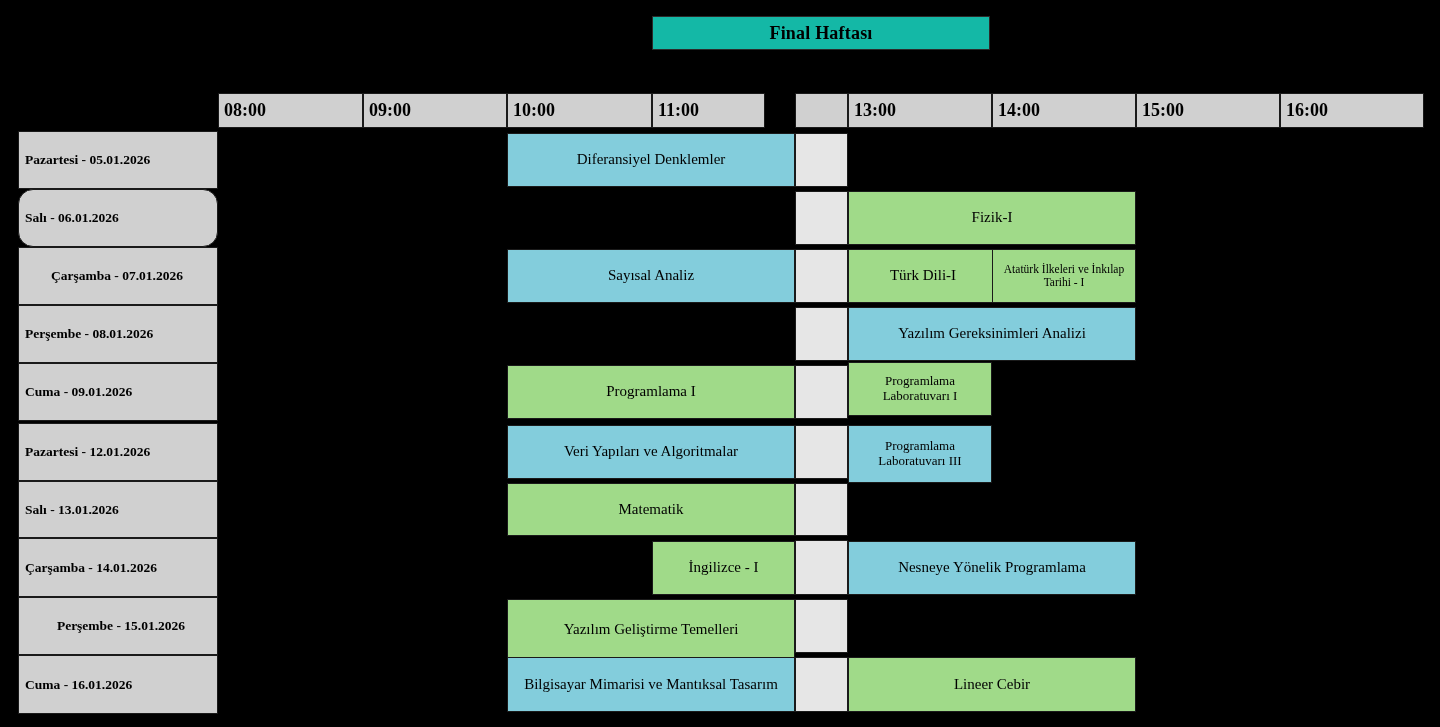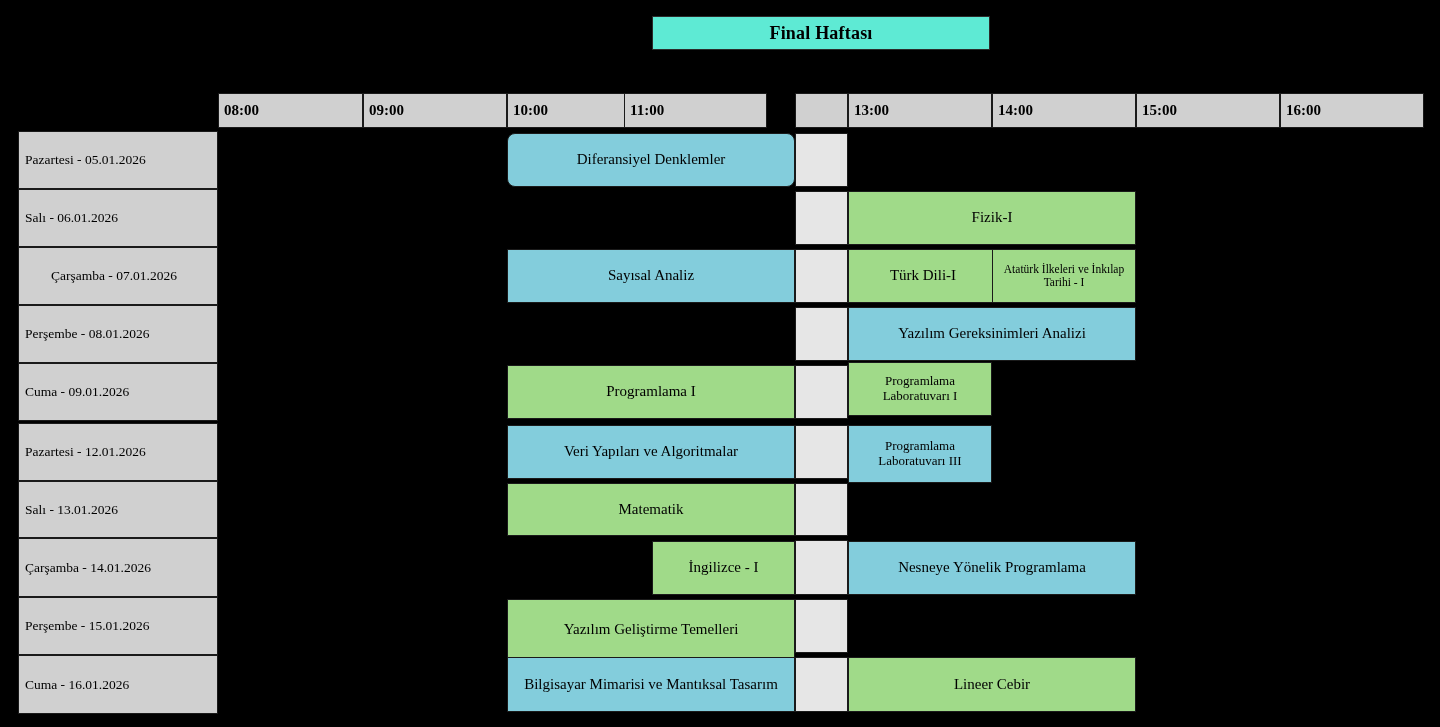--- a/index.html
+++ b/index.html
@@ -16,21 +16,21 @@
     overflow: hidden;
   }
 
   
   #title-banner {
     position: absolute;
     left: 652px;
     top: 16px;
     width: 338px;
     height: 34px;
-    background: #5eead4;
+    background: #14b8a6;
     border: 1px solid #2b2b2b;
     box-sizing: border-box;
     display: flex;
     align-items: center;
     justify-content: center;
   }
   #title-banner .title-text {
     font-weight: bold;
     font-size: 18px;
     color: #000000;
@@ -52,37 +52,37 @@
     border: 1px solid #1a1a1a;
     box-sizing: border-box;
     height: 35px;
     top: 93px;
     display: flex;
     align-items: center;
     padding-left: 5px;
   }
   .hdr-cell span {
     font-weight: bold;
-    font-size: 15px;
+    font-size: 18px;
     color: #000;
   }
 
   .day-cell {
     position: absolute;
     left: 18px;
     width: 200px;
     background: #d0d0d0;
     border: 1px solid #1a1a1a;
     box-sizing: border-box;
     display: flex;
     align-items: center;
     padding-left: 6px;
   }
   .day-cell span {
-    font-weight: normal;
+    font-weight: bold;
     font-size: 13.5px;
     color: #000;
   }
 
   .break-cell {
     position: absolute;
     left: 795px;
     width: 53px;
     background: #e6e6e6;
     border: 1px solid #1a1a1a;
@@ -121,21 +121,21 @@
   <div id="header-row">
       <div class="hdr-cell" style="left: 218px; width: 145px;">
         <span>08:00</span>
       </div>
       <div class="hdr-cell" style="left: 363px; width: 144px;">
         <span>09:00</span>
       </div>
       <div class="hdr-cell" style="left: 507px; width: 145px;">
         <span>10:00</span>
       </div>
-      <div class="hdr-cell" style="left: 624px; width: 143px;">
+      <div class="hdr-cell" style="left: 652px; width: 113px;">
         <span>11:00</span>
       </div>
       <div class="hdr-cell" style="left: 795px; width: 53px;">
         <span></span>
       </div>
       <div class="hdr-cell" style="left: 848px; width: 144px;">
         <span>13:00</span>
       </div>
       <div class="hdr-cell" style="left: 992px; width: 144px;">
         <span>14:00</span>
@@ -144,62 +144,62 @@
         <span>15:00</span>
       </div>
       <div class="hdr-cell" style="left: 1280px; width: 144px;">
         <span>16:00</span>
       </div>
     </div>
   <div id="day-col">
       <div class="day-cell" style="top: 131px; height: 58px;">
         <span>Pazartesi - 05.01.2026</span>
       </div>
-      <div class="day-cell" style="top: 189px; height: 58px;">
+      <div class="day-cell" style="top: 189px; height: 58px; border-radius: 15px;">
         <span>Salı - 06.01.2026</span>
       </div>
       <div class="day-cell" style="top: 247px; height: 58px; padding-left: 32px;">
         <span>Çarşamba - 07.01.2026</span>
       </div>
       <div class="day-cell" style="top: 305px; height: 58px;">
         <span>Perşembe - 08.01.2026</span>
       </div>
       <div class="day-cell" style="top: 363px; height: 58px;">
         <span>Cuma - 09.01.2026</span>
       </div>
       <div class="day-cell" style="top: 423px; height: 58px;">
         <span>Pazartesi - 12.01.2026</span>
       </div>
       <div class="day-cell" style="top: 481px; height: 57px;">
         <span>Salı - 13.01.2026</span>
       </div>
       <div class="day-cell" style="top: 538px; height: 59px;">
         <span>Çarşamba - 14.01.2026</span>
       </div>
-      <div class="day-cell" style="top: 597px; height: 58px;">
+      <div class="day-cell" style="top: 597px; height: 58px; justify-content: center;">
         <span>Perşembe - 15.01.2026</span>
       </div>
       <div class="day-cell" style="top: 655px; height: 59px;">
         <span>Cuma - 16.01.2026</span>
       </div>
     </div>
   <div id="break-col">
       <div class="break-cell" style="top: 133px; height: 54px;"></div>
       <div class="break-cell" style="top: 191px; height: 54px;"></div>
       <div class="break-cell" style="top: 249px; height: 54px;"></div>
       <div class="break-cell" style="top: 307px; height: 54px;"></div>
       <div class="break-cell" style="top: 365px; height: 54px;"></div>
       <div class="break-cell" style="top: 425px; height: 54px;"></div>
       <div class="break-cell" style="top: 483px; height: 53px;"></div>
       <div class="break-cell" style="top: 540px; height: 55px;"></div>
       <div class="break-cell" style="top: 599px; height: 54px;"></div>
       <div class="break-cell" style="top: 657px; height: 55px;"></div>
     </div>
   <div id="course-layer">
-      <div class="course-block c-blue" style="left: 507px; top: 133px; width: 288px; height: 54px; border-radius: 8px;">
+      <div class="course-block c-blue" style="left: 507px; top: 133px; width: 288px; height: 54px;">
         <span class="course-label">Diferansiyel Denklemler</span>
       </div>
       <div class="course-block c-green" style="left: 848px; top: 191px; width: 288px; height: 54px;">
         <span class="course-label">Fizik-I</span>
       </div>
       <div class="course-block c-blue" style="left: 507px; top: 249px; width: 288px; height: 54px;">
         <span class="course-label">Sayısal Analiz</span>
       </div>
       <div class="course-block c-green" style="left: 848px; top: 249px; width: 150px; height: 54px;">
         <span class="course-label">Türk Dili-I</span>

